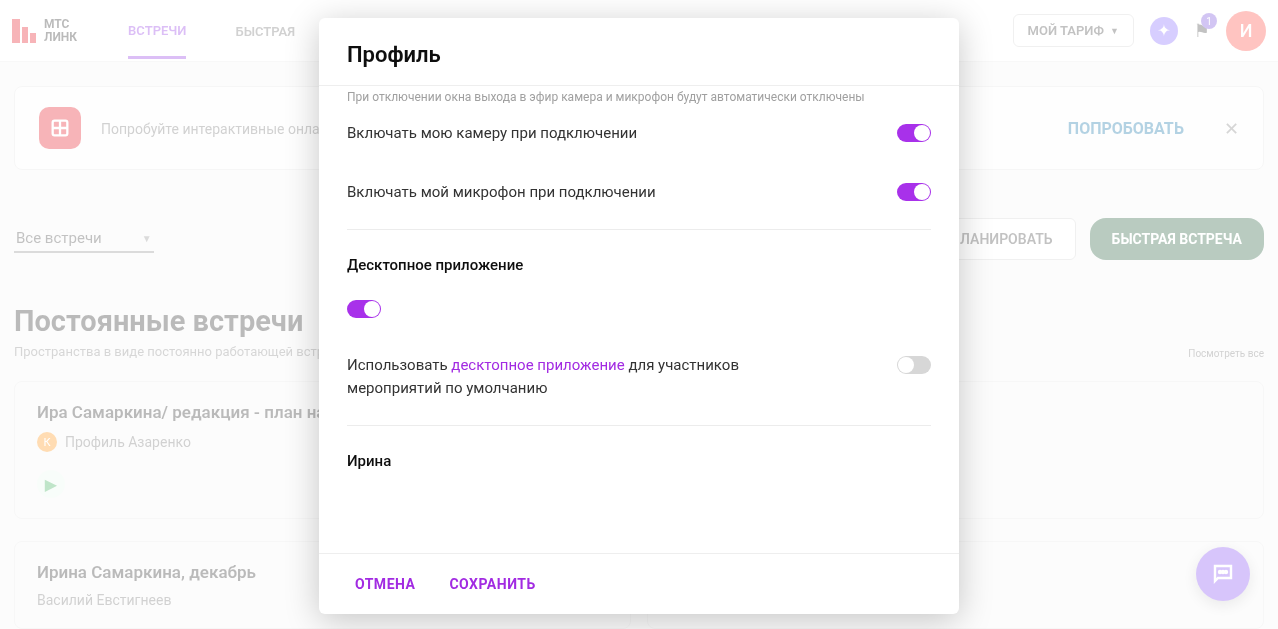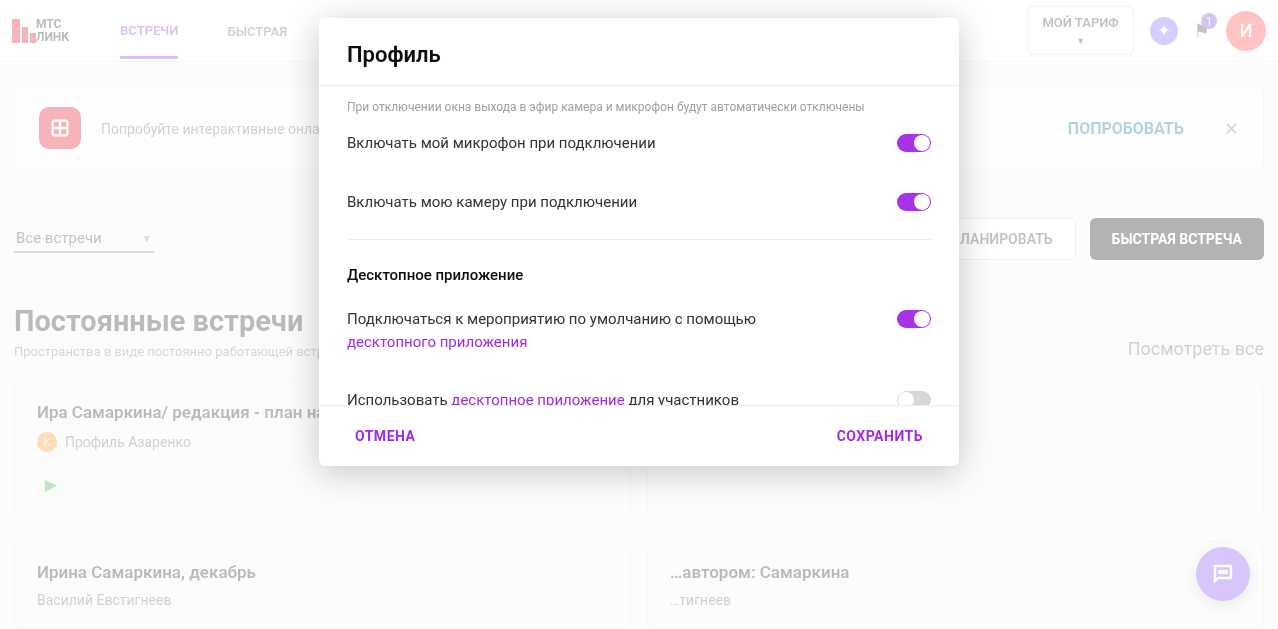--- a/index.html
+++ b/index.html
@@ -1,85 +1,85 @@
 <!DOCTYPE html>
 <html><head>
 <meta charset="utf-8">
 <style>
   * { box-sizing: border-box; margin: 0; padding: 0; font-family: -apple-system, BlinkMacSystemFont, "Segoe UI", Roboto, sans-serif; }
   body { width: 1278px; height: 629px; overflow: hidden; background: #f5f5f5; position: relative; }
 
   
   .header { display: flex; align-items: center; height: 62px; padding: 0 12px; background: #fff; border-bottom: 1px solid #e6e6e6; }
-  .logo { display: flex; align-items: center; margin-right: 28px; }
+  .logo { display: flex; align-items: center; gap: 8px; margin-right: 28px; }
   .logo-mark { width: 24px; height: 24px; }
   .logo-text { font-size: 12px; font-weight: 700; line-height: 1.05; color: #1a1a1a; }
   .nav { display: flex; gap: 26px; align-items: center; }
   .nav-item { font-size: 13px; font-weight: 600; color: #666; padding: 20px 0 18px; cursor: pointer; margin-left: 23px; }
   .nav-item.active { color: #8a2be2; border-bottom: 3px solid #8a2be2; }
   .nav-item .ext-icon { font-size: 10px; margin-left: 2px; }
   .header-right { margin-left: auto; display: flex; align-items: center; gap: 16px; }
-  .tariff-btn { display: flex; align-items: center; gap: 6px; border: 1px solid #ccc; border-radius: 6px; padding: 8px 14px; font-size: 13px; font-weight: 600; color: #333; background: #fff; cursor: pointer; flex-direction: column; }
+  .tariff-btn { display: flex; align-items: center; gap: 6px; border: 1px solid #ccc; border-radius: 6px; padding: 8px 14px; font-size: 13px; font-weight: 600; color: #333; background: #fff; cursor: pointer; }
   .tariff-btn .caret { font-size: 9px; }
   .plus-circle { width: 28px; height: 28px; border-radius: 50%; background: #7b5cff; display: flex; align-items: center; justify-content: center; color: #fff; cursor: pointer; }
   .flag { position: relative; font-size: 18px; color: #333; cursor: pointer; }
   .flag .badge { position: absolute; top: -7px; right: -7px; width: 16px; height: 16px; border-radius: 50%; background: #6a3fd8; color: #fff; font-size: 10px; display: flex; align-items: center; justify-content: center; }
   .avatar { width: 40px; height: 40px; border-radius: 50%; background: #ff3b30; color: #fff; font-size: 18px; font-weight: 500; display: flex; align-items: center; justify-content: center; }
 
   .page { padding: 24px 14px 0; }
   .promo { border: 1px solid #e2e2e2; border-radius: 8px; padding: 20px 24px; display: flex; align-items: center; gap: 20px; background: #fafafa; }
   .promo-mark { width: 42px; height: 42px; border-radius: 10px; background: #e30611; display: flex; align-items: center; justify-content: center; color: #fff; font-size: 20px; }
   .promo-title { font-size: 16px; font-weight: 700; color: #1a1a1a; }
   .promo-sub { font-size: 14px; color: #666; margin-top: 2px; }
   .promo-try { margin-left: auto; font-size: 16px; font-weight: 700; color: #0369a1; cursor: pointer; }
   .promo-close { font-size: 18px; color: #777; margin-left: 20px; cursor: pointer; }
 
   .toolbar { display: flex; align-items: center; margin-top: 48px; gap: 24px; }
   .dropdown { display: flex; align-items: center; gap: 4px; border-bottom: 2px solid #888; padding: 4px 2px; cursor: pointer; font-size: 15px; color: #333; }
   .dropdown .caret2 { font-size: 10px; color: #888; margin-left: 36px; }
   .toolbar-actions { margin-left: auto; display: flex; gap: 14px; }
   .btn-plan { border: 1px solid #ccc; border-radius: 6px; padding: 12px 22px; font-size: 14px; font-weight: 600; color: #333; background: #fff; cursor: pointer; }
-  .btn-fast { border: none; border-radius: 6px; padding: 12px 22px; font-size: 14px; font-weight: 700; color: #fff; background: #000000; cursor: pointer; }
+  .btn-fast { border: none; border-radius: 16px; padding: 12px 22px; font-size: 14px; font-weight: 700; color: #fff; background: #14532d; cursor: pointer; }
 
   .section-title { font-size: 29px; font-weight: 700; color: #1a1a1a; margin-top: 44px; }
   .section-sub { font-size: 13px; color: #777; margin-top: 6px; }
-  .view-all { margin-left: auto; font-size: 18px; color: #666; cursor: pointer; }
+  .view-all { margin-left: auto; font-size: 10px; color: #666; cursor: pointer; }
   .section-head { display: flex; align-items: flex-end; }
 
   .cards { margin-top: 22px; display: flex; gap: 16px; flex-wrap: wrap; }
   .card { flex: 1; border: 1px solid #e4e4e4; border-radius: 8px; padding: 20px 22px; min-width: 300px; }
   .card-title { font-size: 17px; font-weight: 600; color: #1a1a1a; }
   .card-owner { display: flex; align-items: center; gap: 8px; margin-top: 10px; font-size: 14px; color: #666; }
   .av-s { width: 20px; height: 20px; border-radius: 50%; background: #ff8a00; color: #fff; font-size: 11px; display: flex; align-items: center; justify-content: center; }
   .play-btn { margin-top: 18px; width: 28px; height: 28px; border-radius: 50%; background: #e8f7ed; display: flex; align-items: center; justify-content: center; color: #2aa84a; cursor: pointer; }
 
   .fab { position: absolute; right: 28px; bottom: 28px; width: 54px; height: 54px; border-radius: 50%; background: #7b3ff2; display: flex; align-items: center; justify-content: center; color: #fff; cursor: pointer; box-shadow: 0 4px 14px rgba(0,0,0,.25); }
 
   
   .overlay { position: absolute; inset: 0; background: rgba(255,255,255,.7); }
-  .modal { position: absolute; left: 50%; top: 18px; transform: translateX(-50%); width: 640px; height: 448px; background: #fff; border-radius: 6px; box-shadow: 0 6px 34px rgba(0,0,0,.22); display: flex; flex-direction: column; }
+  .modal { position: absolute; left: 50%; top: 18px; transform: translateX(-50%); width: 640px; height: 596px; background: #fff; border-radius: 6px; box-shadow: 0 6px 34px rgba(0,0,0,.22); display: flex; flex-direction: column; }
   .modal-header { padding: 24px 28px 18px; font-size: 22px; font-weight: 600; color: #0e0e0e; }
   .modal-body { flex: 1; overflow: hidden; position: relative; border-top: 1px solid #eee; border-bottom: 1px solid #eee; }
-  .modal-scroll { position: absolute; inset: 0; overflow-y: scroll; padding: 0 28px 0 28px; margin-top: 10px; }
+  .modal-scroll { position: absolute; inset: 0; overflow-y: scroll; padding: 0 28px 0 28px; }
   .modal-scroll::-webkit-scrollbar { width: 14px; }
   .modal-scroll::-webkit-scrollbar-track { background: #f0f0f0; }
   .modal-scroll::-webkit-scrollbar-thumb { background: #c8c8c8; }
   .hint { font-size: 12px; color: #a0a0a0; padding-top: 4px; }
   .setting { display: flex; align-items: flex-start; justify-content: space-between; padding: 18px 0; gap: 24px; }
   .setting-label { font-size: 15px; color: #333; line-height: 1.5; max-width: 480px; }
   .setting-label a { color: #a22be2; text-decoration: none; }
   .toggle { width: 34px; height: 18px; border-radius: 10px; position: relative; flex-shrink: 0; cursor: pointer; margin-top: 2px; }
   .toggle .knob { position: absolute; top: 1px; width: 16px; height: 16px; border-radius: 50%; background: #fff; transition: none; }
   .toggle.on { background: #a831ea; }
   .toggle.on .knob { right: 1px; }
   .toggle.off { background: #d7d7d7; }
   .toggle.off .knob { left: 1px; }
   .divider { border: none; border-top: 1px solid #ececec; margin: 8px 0; }
   .group-title { font-size: 15px; color: #0e0e0e; font-weight: 500; padding: 18px 0 6px; }
-  .modal-footer { display: flex; justify-content: space-between; gap: 16px; padding: 22px 36px 22px; }
+  .modal-footer { display: flex; justify-content: flex-start; gap: 34px; padding: 22px 36px 22px; }
   .modal-btn { background: none; border: none; font-size: 14px; font-weight: 700; letter-spacing: .5px; cursor: pointer; color: #a22be2; }
   .spacer { height: 80px; }
 </style>
 </head>
 <body>
 
 <div class="header">
   <div class="logo">
     <svg class="logo-mark" viewBox="0 0 24 24">
         <rect x="0" y="0" width="8" height="24" fill="#e30611"></rect>
@@ -185,38 +185,37 @@
 </div>
 
 <div class="overlay"></div>
 <div class="modal">
   <div class="modal-header">Профиль</div>
   <div class="modal-body">
     <div class="modal-scroll">
       <div class="hint">При отключении окна выхода в эфир камера и микрофон будут автоматически отключены</div>
 
       <div class="setting">
+        <div class="setting-label">Включать мою камеру при подключении</div>
+        <div class="toggle on">
+            <div class="knob"></div>
+          </div>
+      </div>
+
+      <div class="setting">
         <div class="setting-label">Включать мой микрофон при подключении</div>
         <div class="toggle on">
             <div class="knob"></div>
           </div>
       </div>
 
-      <div class="setting">
-        <div class="setting-label">Включать мою камеру при подключении</div>
-        <div class="toggle on">
-            <div class="knob"></div>
-          </div>
-      </div>
-
       <hr class="divider">
       <div class="group-title">Десктопное приложение</div>
 
       <div class="setting">
-        <div class="setting-label"><span>Подключаться к мероприятию по умолчанию с помощью </span><a href="#">десктопного приложения</a></div>
         <div class="toggle on">
             <div class="knob"></div>
           </div>
       </div>
 
       <div class="setting">
         <div class="setting-label"><span>Использовать </span><a href="#">десктопное приложение</a><span> для участников мероприятий по умолчанию</span></div>
         <div class="toggle off">
             <div class="knob"></div>
           </div>

